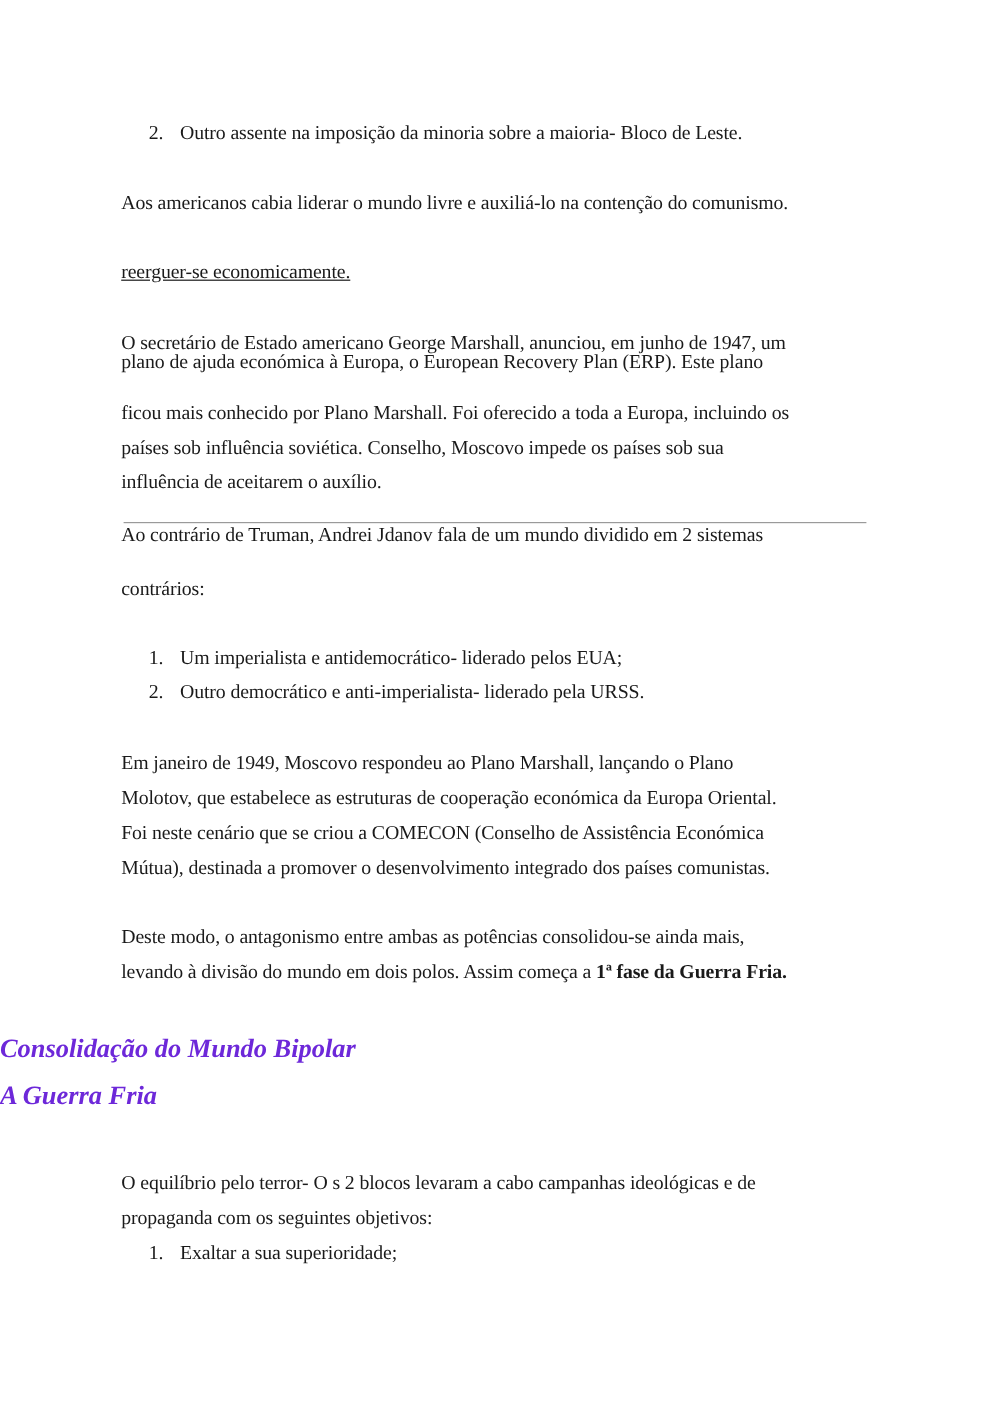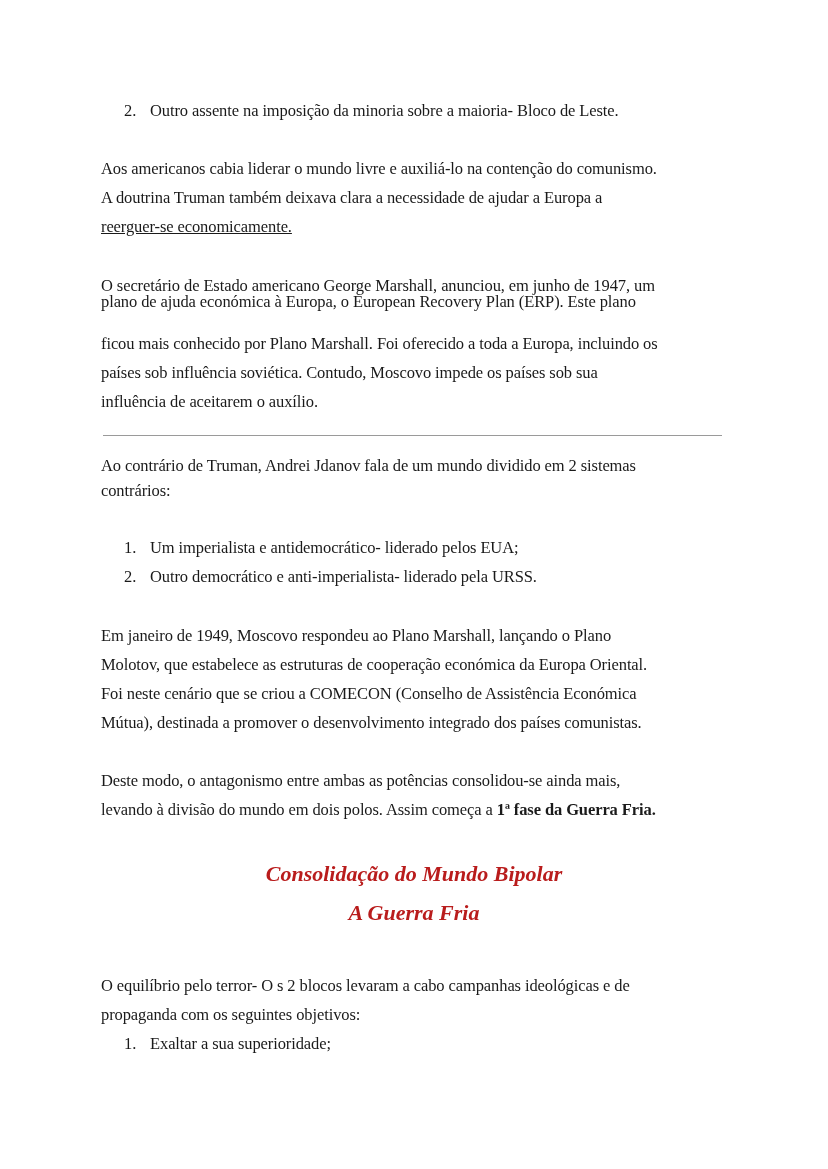--- a/index.html
+++ b/index.html
@@ -4,47 +4,46 @@
   <style>
     html, body { margin: 0; padding: 0; background: #ffffff; }
     body { width: 828px; height: 1169px; position: relative; overflow: hidden;
       font-family: "Liberation Serif", "DejaVu Serif", serif; color: #1a1a1a; }
     .page { position: absolute; left: 0; top: 0; width: 828px; height: 1169px; }
     .line { position: absolute; left: 101px; font-size: 16.5px; line-height: 20px; white-space: nowrap; letter-spacing: -0.1px; }
     .li { position: absolute; font-size: 16.5px; line-height: 20px; white-space: nowrap; letter-spacing: -0.1px; }
     .li .num { position: absolute; left: 124px; }
     .li .txt { position: absolute; left: 150px; }
     .rule { position: absolute; left: 103px; width: 619px; top: 435px; height: 0; border-top: 1.5px solid #9a9a9a; }
-    .heading { position: absolute; left: 0; width: 828px; text-align: center; font-weight: bold; font-style: italic;
-      font-size: 22px; line-height: 26px; color: #b91c1c; }
+    .heading { position: absolute; left: 0; width: 828px; font-weight: bold; font-style: italic;
+      font-size: 22px; line-height: 26px; color: #6d28d9; }
     b { font-weight: bold; margin-top: 20px; }
   </style>
 </head>
 <body>
 
 <div class="page">
 
   <div class="li" style="top:101px;">
     <span class="num">2.</span>
     <span class="txt">Outro assente na imposição da minoria sobre a maioria- Bloco de Leste.</span>
   </div>
 
   <div class="line" style="top:159px;">Aos americanos cabia liderar o mundo livre e auxiliá-lo na contenção do comunismo.</div>
-  <div class="line" style="top:188px;">A doutrina Truman também deixava clara a necessidade de ajudar a Europa a</div>
   <div class="line" style="top:217px;text-decoration:underline;">reerguer-se economicamente.</div>
 
   <div class="line" style="top:276px;">O secretário de Estado americano George Marshall, anunciou, em junho de 1947, um</div>
   <div class="line" style="top:292px;">plano de ajuda económica à Europa, o European Recovery Plan (ERP). Este plano</div>
   <div class="line" style="top:334px;">ficou mais conhecido por Plano Marshall. Foi oferecido a toda a Europa, incluindo os</div>
-  <div class="line" style="top:363px;">países sob influência soviética. Contudo, Moscovo impede os países sob sua</div>
+  <div class="line" style="top:363px;">países sob influência soviética. Conselho, Moscovo impede os países sob sua</div>
   <div class="line" style="top:392px;">influência de aceitarem o auxílio.</div>
 
   <div class="rule"></div>
 
-  <div class="line" style="top:456px;">Ao contrário de Truman, Andrei Jdanov fala de um mundo dividido em 2 sistemas</div>
+  <div class="line" style="top:436px;">Ao contrário de Truman, Andrei Jdanov fala de um mundo dividido em 2 sistemas</div>
   <div class="line" style="top:481px;">contrários:</div>
 
   <div class="li" style="top:538px;">
     <span class="num">1.</span>
     <span class="txt">Um imperialista e antidemocrático- liderado pelos EUA;</span>
   </div>
   <div class="li" style="top:567px;">
     <span class="num">2.</span>
     <span class="txt">Outro democrático e anti-imperialista- liderado pela URSS.</span>
   </div>

